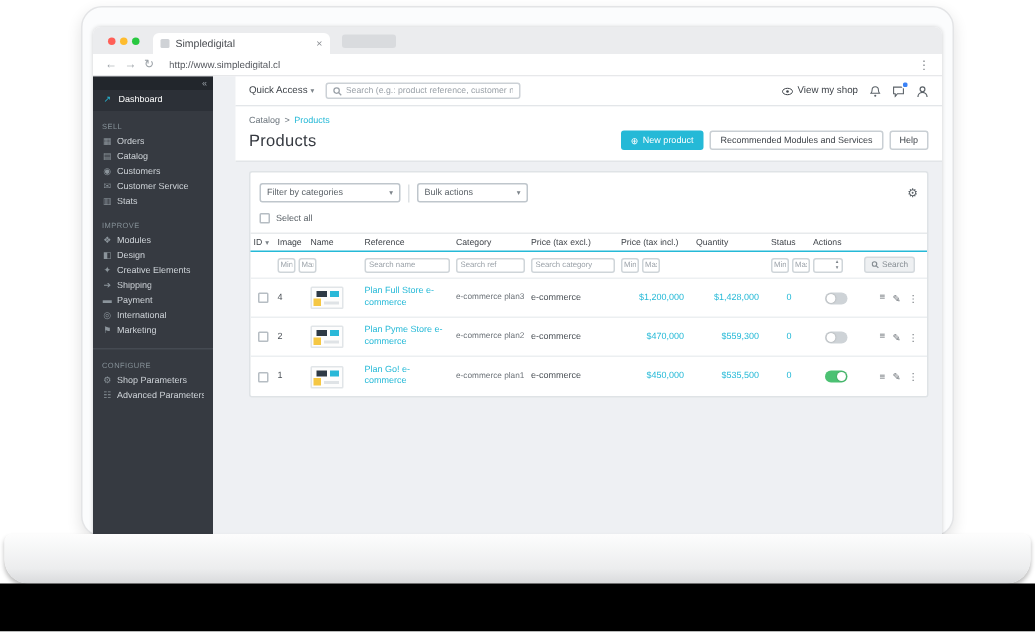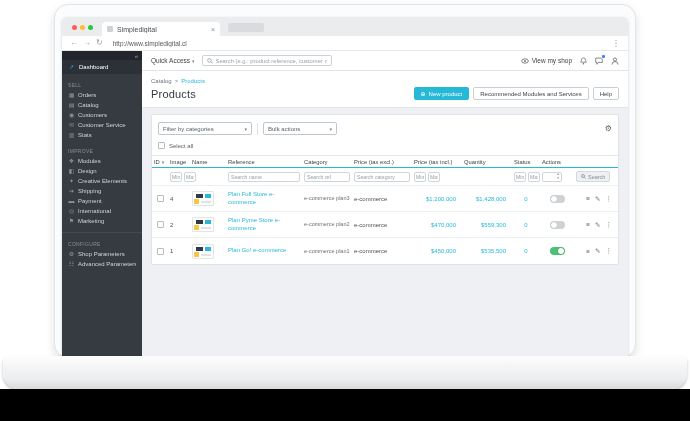--- a/index.html
+++ b/index.html
@@ -48,21 +48,21 @@
   .sidebar { width:80px; background:#363a41; flex:0 0 auto; display:flex; flex-direction:column; overflow:hidden; }
   .collapse-bar { height:9px; background:#22262c; display:flex; justify-content:flex-end; align-items:center; padding:0 4px; color:#9aa1a8; font-size:6px; }
   .dash-item { height:14px; background:#2c3037; display:flex; align-items:center; gap:4px; padding:0 6px; color:#fff; font-size:6px; }
   .dash-item .side-icon { color:#25b9d7; }
   .section-title { margin:8px 6px 2px; font-size:5px; letter-spacing:.3px; color:#869198; }
   .section.configure { border-top:1px solid #454a52; margin-top:6px; }
   .side-item { display:flex; align-items:center; gap:3px; padding:2px 6px; color:#ced3d8; cursor:pointer; }
   .side-icon { width:7px; font-size:6px; color:#8b949b; text-align:center; flex:0 0 auto; line-height:1; }
   .side-label { font-size:6px; white-space:nowrap; overflow:hidden; }
 
-  .main { flex:1; display:flex; flex-direction:column; background:#eef0f3; min-width:0; }
+  .main { flex:1; display:flex; flex-direction:column; background:#eef0f3; min-width:0;padding-left:15px; }
   .topbar { height:20px; background:#fff; border-bottom:1px solid #e3e6e9; display:flex; align-items:center; gap:7px; padding:0 9px; flex:0 0 auto; }
   .quick-access { font-size:6.5px; color:#3f444a; display:flex; gap:2px; align-items:center; }
   .qa-caret { font-size:5px; color:#7d848a; }
   .search-box { width:130px; height:11px; border:1px solid #ccd1d6; border-radius:2px; display:flex; align-items:center; gap:3px; padding:0 4px; background:#fff; }
   .search-box input { border:0; outline:0; flex:1; font-size:5.8px; color:#55585e; font-family:"Liberation Sans", sans-serif; min-width:0; background:transparent; }
   .search-box input::placeholder { color:#9aa1a8; }
   .topbar-right { margin-left:auto; display:flex; align-items:center; gap:8px; }
   .view-shop { display:flex; align-items:center; gap:3px; font-size:6.5px; color:#3f444a; }
   .hd-icon { position:relative; display:flex; align-items:center; }
   .badge-dot { position:absolute; top:-3px; right:-3px; width:5px; height:5px; border-radius:2px; background:#3b82f6; border:1px solid #fff; }

